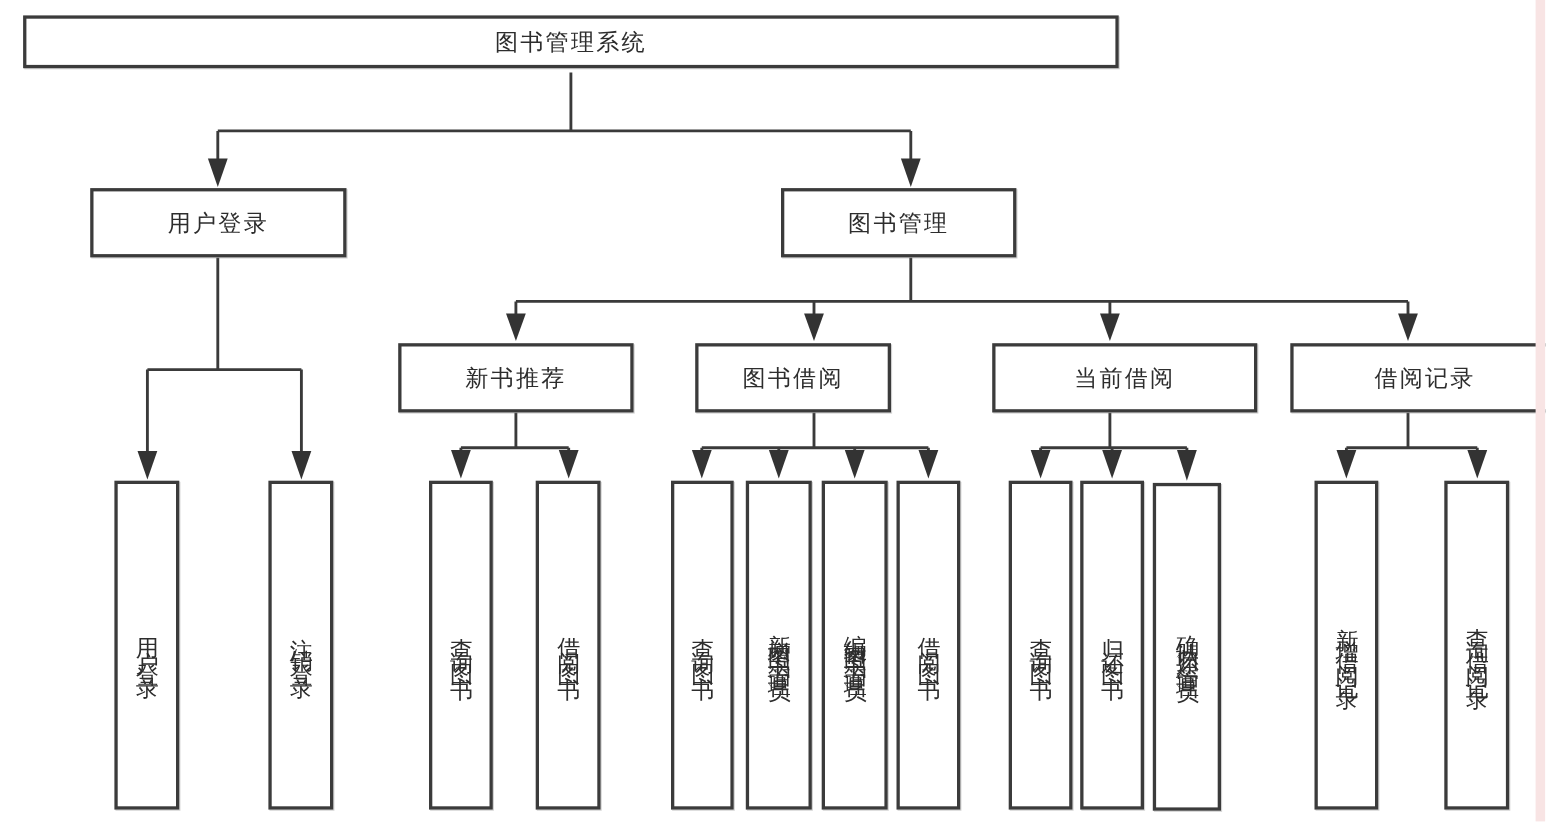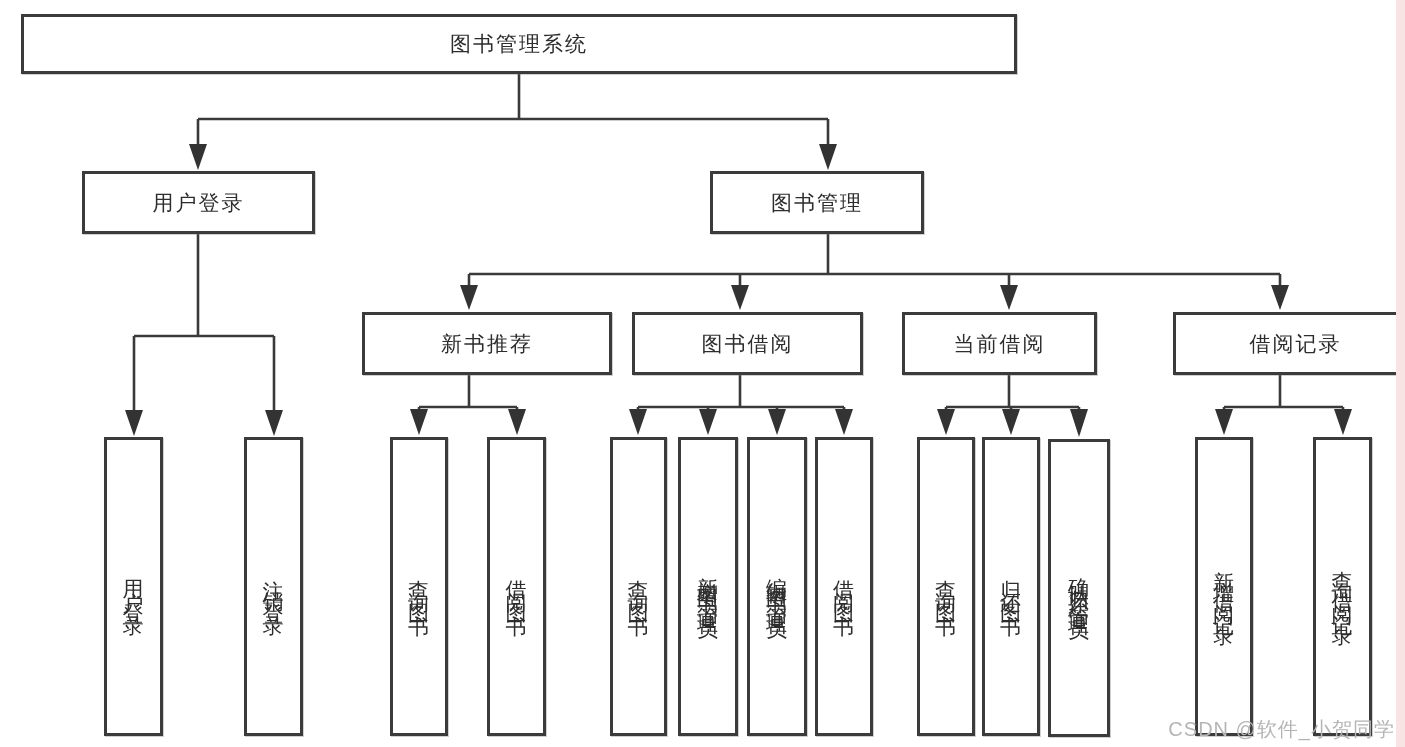--- a/index.html
+++ b/index.html
@@ -106,38 +106,38 @@
       <polygon points="768,409 786,409 777,435"></polygon>
       <polygon points="835,409 853,409 844,435"></polygon>
       <polygon points="937,409 955,409 946,435"></polygon>
       <polygon points="1002,409 1020,409 1011,435"></polygon>
       <polygon points="1070,409 1088,409 1079,437"></polygon>
       <polygon points="1215,409 1233,409 1224,435"></polygon>
       <polygon points="1334,409 1352,409 1343,435"></polygon>
     </g>
   </svg>
 
-  <div class="hbox" style="left:21px;top:14px;width:996px;height:60px">
+  <div class="hbox" style="left:21px;top:14px;width:996px;height:48px">
     <span>图书管理系统</span>
   </div>
 
   <div class="hbox" style="left:82px;top:171px;width:233px;height:63px">
     <span>用户登录</span>
   </div>
   <div class="hbox" style="left:710px;top:171px;width:214px;height:63px">
     <span>图书管理</span>
   </div>
 
-  <div class="hbox" style="left:362px;top:312px;width:250px;height:63px">
+  <div class="hbox" style="left:362px;top:312px;width:214px;height:63px">
     <span>新书推荐</span>
   </div>
-  <div class="hbox" style="left:632px;top:312px;width:231px;height:63px">
+  <div class="hbox" style="left:632px;top:312px;width:178px;height:63px">
     <span>图书借阅</span>
   </div>
-  <div class="hbox" style="left:902px;top:312px;width:195px;height:63px">
+  <div class="hbox" style="left:902px;top:312px;width:241px;height:63px">
     <span>当前借阅</span>
   </div>
   <div class="hbox" style="left:1173px;top:312px;width:245px;height:63px">
     <span>借阅记录</span>
   </div>
 
   <div class="vbox" style="left:104px;top:437px;width:59px;height:299px">
     <span>用户登录</span>
   </div>
   <div class="vbox" style="left:244px;top:437px;width:59px;height:299px">
@@ -174,15 +174,14 @@
     <span class="long">确认归还（管理员）</span>
   </div>
 
   <div class="vbox" style="left:1195px;top:437px;width:58px;height:299px">
     <span class="mid">新增借阅记录</span>
   </div>
   <div class="vbox" style="left:1313px;top:437px;width:59px;height:299px">
     <span class="mid">查询借阅记录</span>
   </div>
 
-  <div id="watermark">CSDN @软件_小贺同学</div>
   <div id="right-strip"></div>
 </div>
 
 </body></html>

